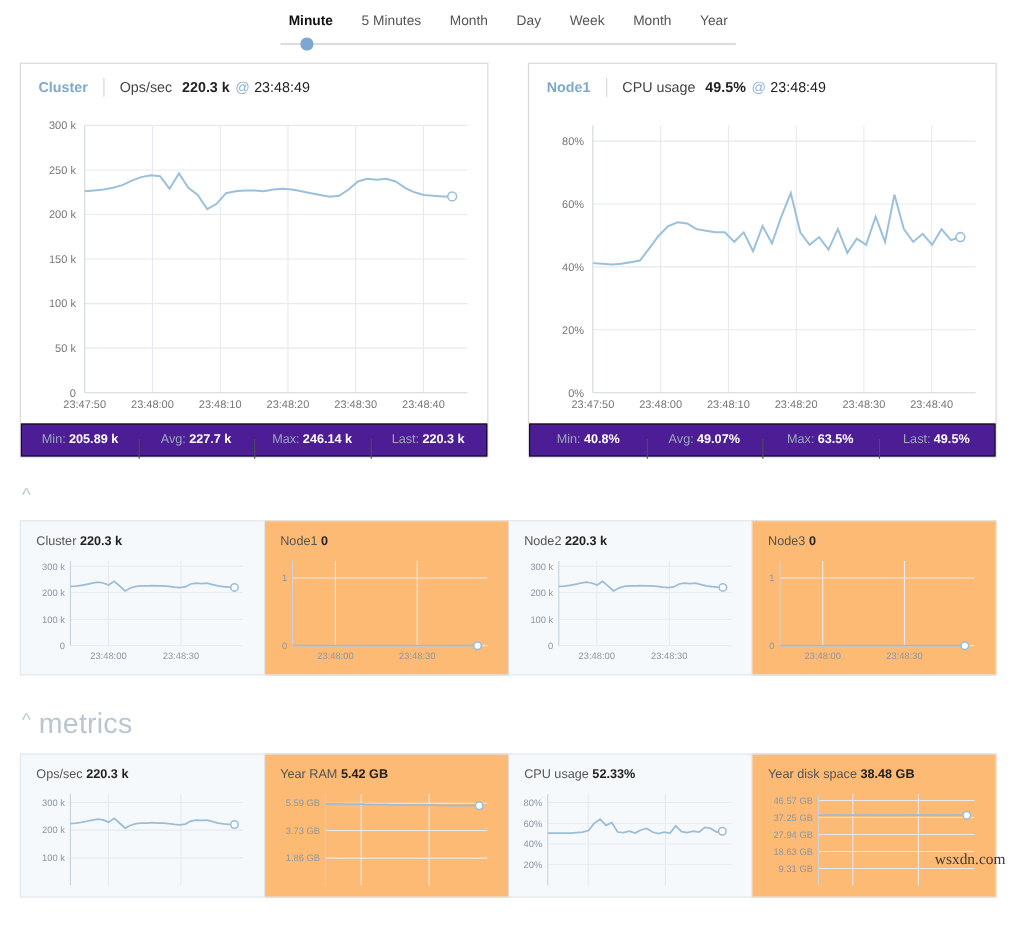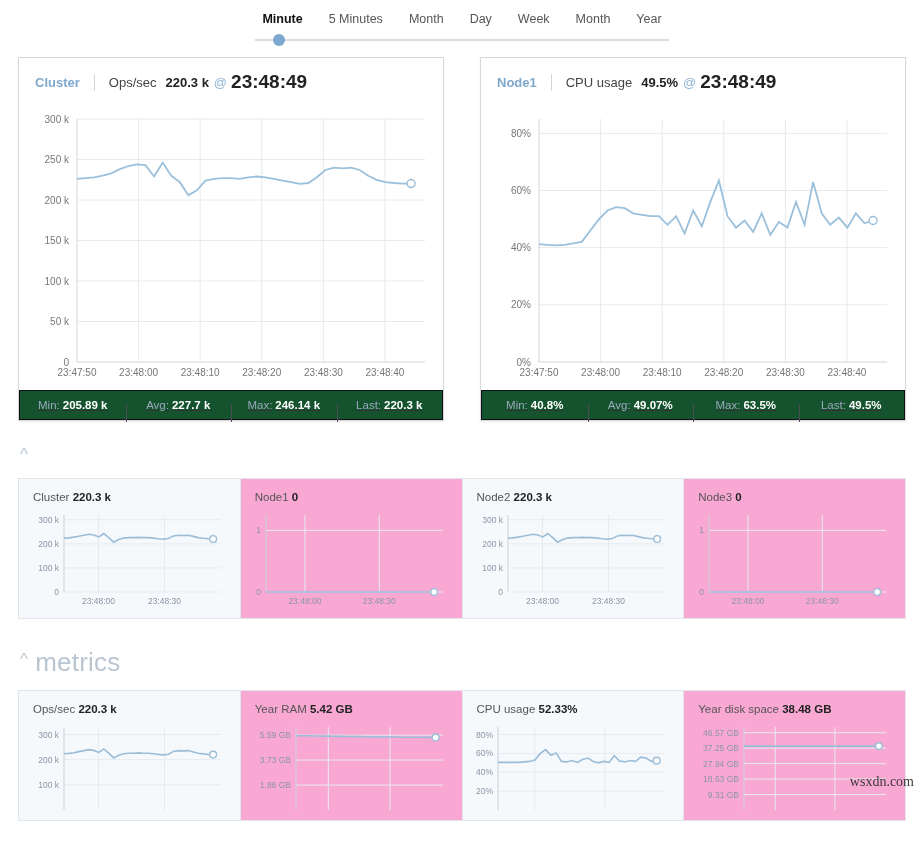--- a/index.html
+++ b/index.html
@@ -76,32 +76,31 @@
   }
   .bc-sep {
     display: inline-block;
     width: 1px; height: 17px;
     background: #d5d5d5;
     margin: 0 14px;
   }
   .bc-metric { color: #444; font-size: 13px; }
   .bc-value { color: #222; font-weight: bold; font-size: 13px; margin-left: 9px; }
   .bc-at { color: #8fb4d6; margin: 0 4px 0 5px; font-size: 13px; }
-  .bc-time { color: #222; font-weight: bold; font-size: 19px; }
+  .bc-time { color: #222; font-weight: normal; font-size: 13px; }
 
   .bigplot { position: relative; height: 285px; }
   .bigplot svg { display: block; }
 
   .bigcard-foot {
-    background: #14532d;
+    background: #4c1d95;
     border: 1px solid #0e1014;
     display: flex;
     align-items: center;
     height: 30px;
-    text-decoration: underline;
   }
   .stat {
     flex: 1 1 0;
     text-align: center;
     font-size: 11.5px;
     position: relative;
     white-space: nowrap;
   }
   .stat + .stat::before {
     content: "";
@@ -139,21 +138,21 @@
     padding: 0 18px;
   }
   .minicard {
     flex: 1 1 0;
     border: 1px solid #e2e6ea;
     padding: 12px 10px 6px 10px;
     position: relative;
     overflow: hidden;
   }
   .minicard.shaded { background: #f6f9fc; }
-  .minicard.plain  { background: #f9a8d4; }
+  .minicard.plain  { background: #fdba74; }
   .minicard + .minicard { border-left: none; }
   .mini-title {
     font-size: 11.5px;
     color: #555;
     margin: 0 0 4px 4px;
     white-space: nowrap;
   }
   .mini-title b { color: #222; font-weight: bold; }
   .miniplot { height: 105px; }
   .miniplot.tall { height: 95px; }

